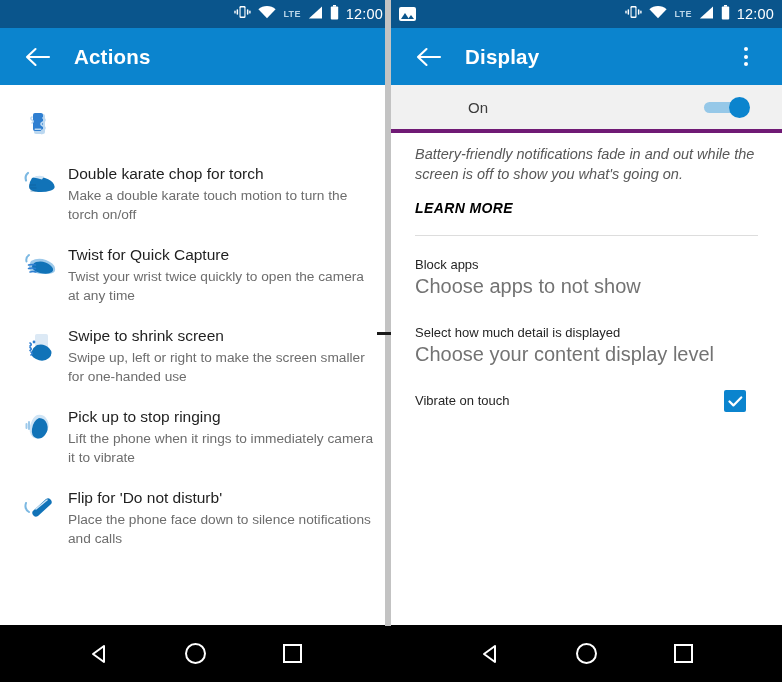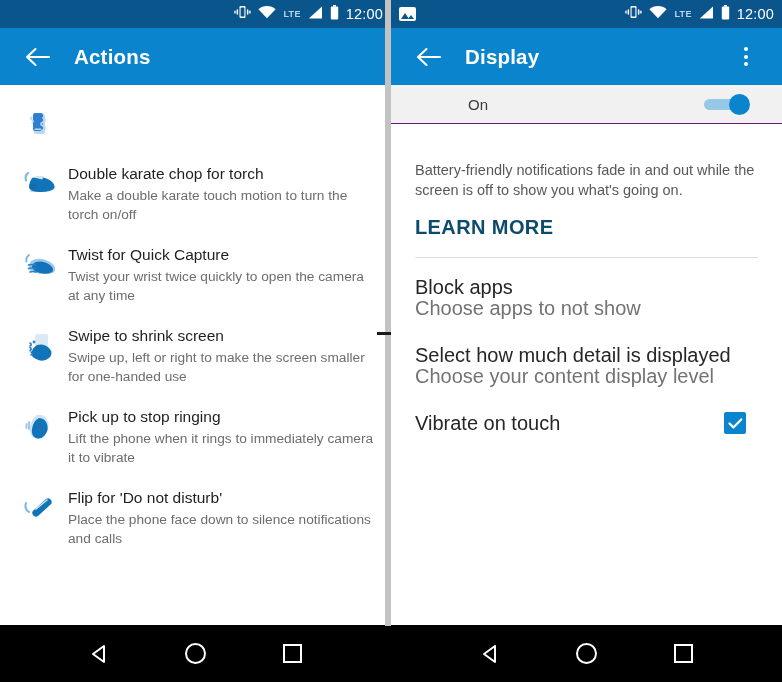--- a/index.html
+++ b/index.html
@@ -56,35 +56,35 @@
   
   .list { padding-top: 8px; }
   .row { display: flex; padding: 10px 16px 10px 14px; align-items: flex-start; }
   .row-icon { width: 52px; flex: 0 0 52px; display: flex; align-items: center; justify-content: center; padding-top: 6px; }
   .row-text { flex: 1; padding-left: 2px; }
   .row-title { font-size: 15.5px; color: #1f1f1f; line-height: 21px; }
   .row-sub { font-size: 13.7px; color: #6d6d6d; line-height: 19px; margin-top: 2px; }
 
   
   .toggle-row {
-    background: #f1f1f1; height: 39px; display: flex; align-items: center;
-    padding: 0 32px 0 0; border-bottom: 1px solid #701a75;
+    background: #f1f1f1; height: 48px; display: flex; align-items: center;
+    padding: 0 32px 0 0; border-bottom: 4px solid #701a75;
   }
   .toggle-label { flex: 1; font-size: 15px; color: #3c3c3c; padding-left: 77px; }
   .switch { width: 46px; height: 20px; position: relative; }
   .switch-track { position: absolute; left: 0; top: 5px; width: 36px; height: 11px; border-radius: 6px; background: #96c8e8; }
   .switch-knob { position: absolute; right: 0; top: 0; width: 21px; height: 21px; border-radius: 50%; background: #0b84ce; }
 
-  .blurb { padding: 36px 24px 0 24px; }
+  .blurb { padding: 11px 24px 0 24px; font-style: italic; }
   .blurb p { font-size: 14.5px; color: #585858; line-height: 20px; }
-  .learn-more { display: inline-block; margin-top: 16px; font-size: 20px; font-weight: 700; color: #0c4a6e; letter-spacing: .4px; }
+  .learn-more { display: inline-block; margin-top: 16px; font-size: 14px; font-weight: 700; color: #000000; letter-spacing: .4px; }
   .divider { height: 1px; background: #dddddd; margin: 18px 24px 0 24px; }
 
   .opt-row { padding: 18px 24px 0 24px; }
-  .opt-title { font-size: 20px; color: #262626; line-height: 22px; }
+  .opt-title { font-size: 13px; color: #262626; line-height: 22px; }
   .opt-sub { font-size: 20px; color: #737373; line-height: 19px; margin-top: 1px; }
   .check-row { display: flex; align-items: center; padding: 26px 36px 0 24px; }
   .check-row .opt-title { flex: 1; }
   .checkbox { width: 22px; height: 22px; background: #0b84ce; border-radius: 2px; display: flex; align-items: center; justify-content: center; }
 
   
   .navbar {
     height: 57px; background: #000000; display: flex; align-items: center;
     justify-content: space-around; flex: 0 0 57px; padding: 0 50px;
   }

